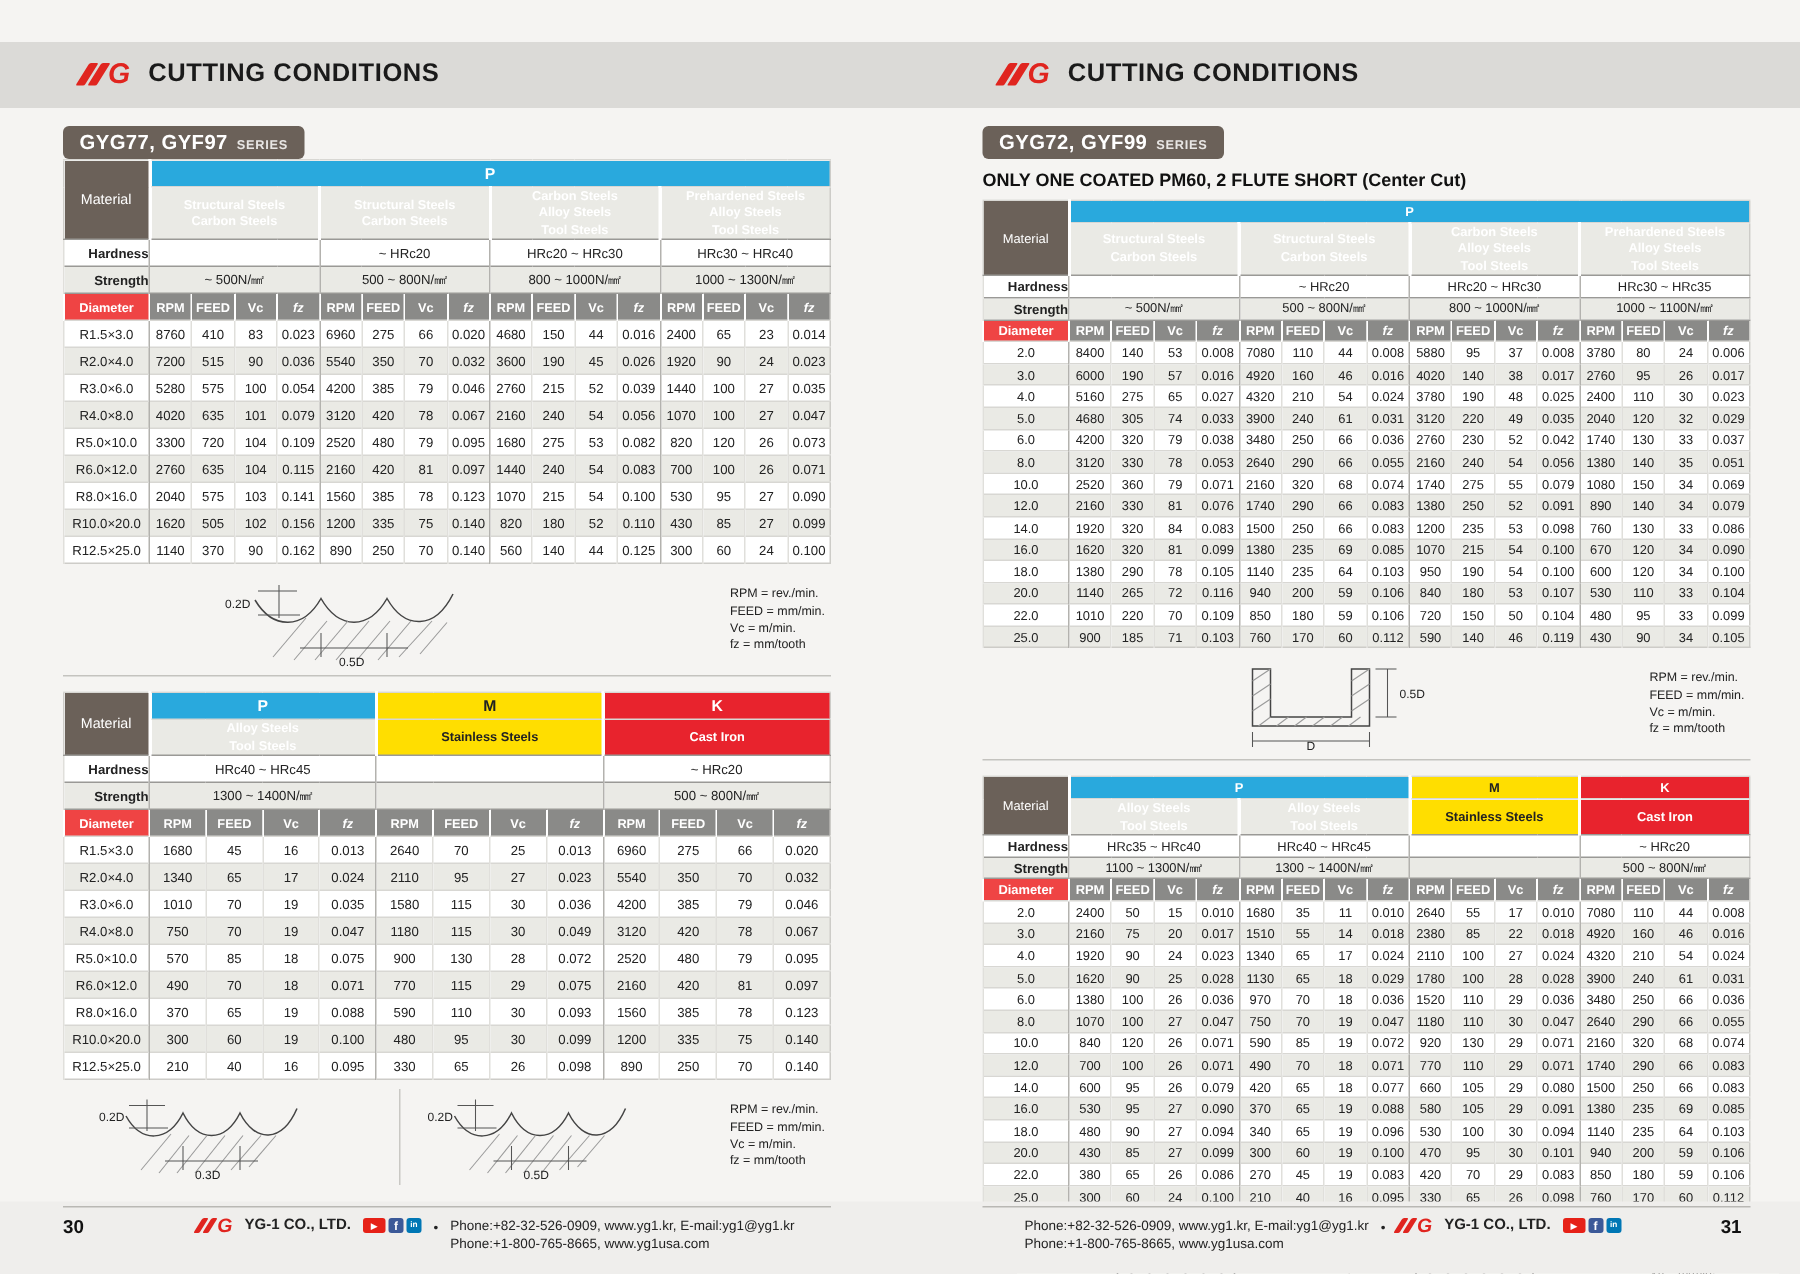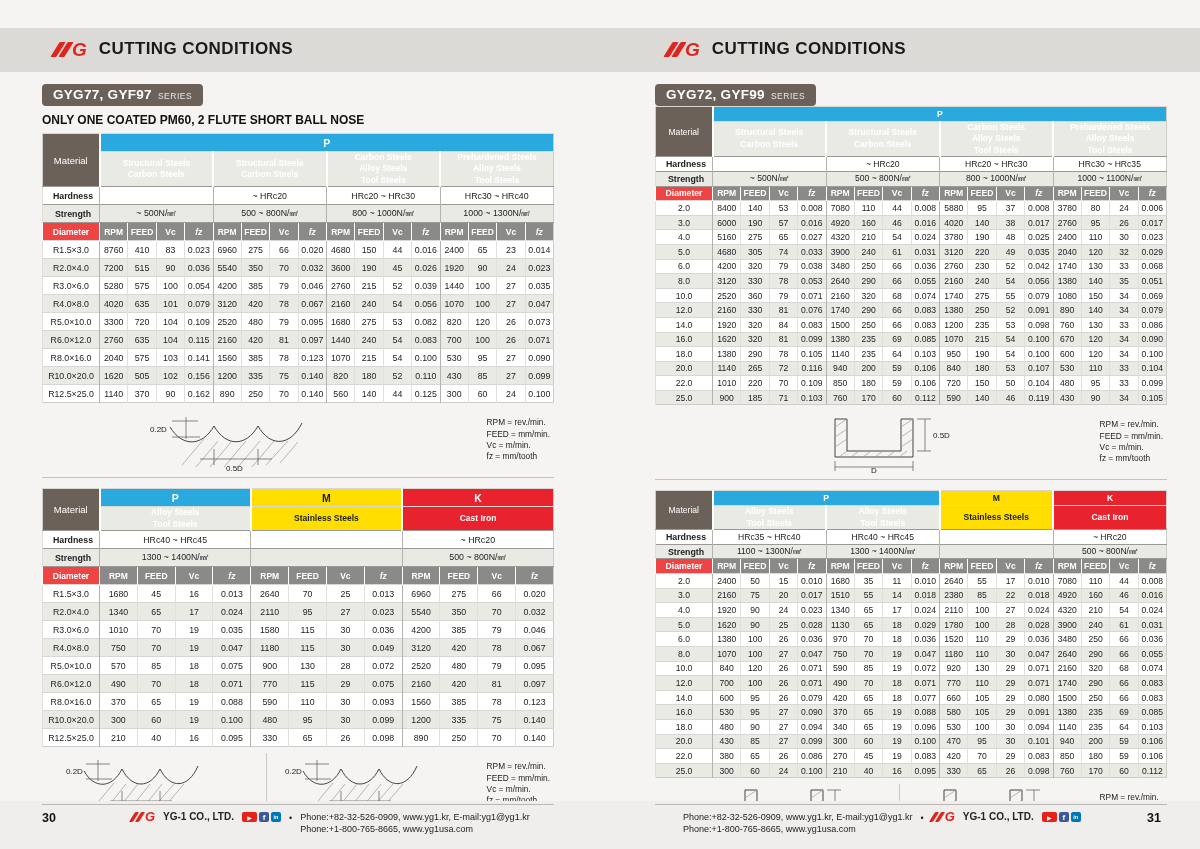--- a/index.html
+++ b/index.html
@@ -17,36 +17,36 @@
   .yg-logo i{display:block;width:6px;height:15px;background:#E0251F;transform:skewX(-32deg);margin-right:2px;border-radius:1px}
   .yg-logo b{color:#E0251F;font-size:19px;line-height:15px;font-style:italic;font-weight:bold;margin-left:1px}
   .yg-logo.sm i{width:4px;height:10px}
   .yg-logo.sm b{font-size:13px;line-height:11px}
 
   
   .page{position:absolute;top:84px;width:512px}
   .page-left{left:42px}.page-right{left:655px}
   .series{display:inline-flex;align-items:baseline;gap:6px;background:#6B6159;color:#fff;
           border-radius:4px;padding:3px 11px 4px;font-weight:bold;font-size:13.5px;letter-spacing:.3px}
-  .series small{font-size:8.5px;font-weight:normal;color:#E8E6E4;letter-spacing:.5px}
+  .series small{font-size:8.5px;font-weight:bold;color:#E8E6E4;letter-spacing:.5px}
   .ptitle{font-weight:bold;font-size:12px;margin:7px 0 6px;color:#111}
 
   
   table{border-collapse:collapse;table-layout:fixed;width:512px;font-size:8.8px;color:#222;background:#fff;border:1px solid #CDCCC8}
   col.c0{width:57px}
   td{text-align:center;padding:0;border-left:1px solid #E0DFDB;overflow:hidden;white-space:nowrap}
   td.gb{border-left:1px solid #B3B2AE}
   .letter{height:15px;background:#29A9DD;color:#fff;font-weight:bold;font-size:10.5px;border-left:2px solid #fff}
   .grp{background:#29A9DD;color:#fff;font-weight:bold;font-size:8.5px;height:40px;
        white-space:pre-line;line-height:1.35;border-left:2px solid #fff;vertical-align:middle}
   .yellow{background:#FFDE00 !important;color:#222 !important}
   .red{background:#E8232D !important;color:#fff !important}
   .mat{background:#6B6159;color:#fff;font-weight:normal;font-size:9.5px;border-left:none}
   .hs td{height:14px;border-top:1px solid #9A9996;background:#fff}
-  .hs .lbl{font-weight:bold;text-align:center;padding-left:4px;font-size:8.8px}
+  .hs .lbl{font-weight:bold;text-align:right;padding-left:4px;font-size:8.8px}
   .dia-row td{background:#8A8A88;color:#fff;font-weight:bold;height:15px;border-left:1px solid #fff;font-size:8.5px;border-top:1px solid #9A9996}
   .dia-row td:first-child{background:#ef4444}
   tbody td{border-top:1px solid #D8D7D3;height:17px}
   .t-tall tbody td{height:17px}
   .t-short tbody td{height:13.6px;font-size:8.6px}
   tbody tr:nth-child(even) td{background:#EAEAE5}
   tbody td.dia{font-weight:normal}
   .it{font-style:italic}
 
   
@@ -93,21 +93,20 @@
       <b>G</b>
     </span>
   <span class="cc-title">CUTTING CONDITIONS</span>
 </div>
 
 <div class="page page-left">
   <div class="series">
     <span>GYG77, GYF97</span>
     <small>SERIES</small>
   </div>
-  <div class="ptitle">ONLY ONE COATED PM60, 2 FLUTE SHORT BALL NOSE</div>
 
   <table class="t-tall">
     <colgroup>
         <col class="c0">
         <col span="16">
       </colgroup>
     <tbody>
         <tr>
       <td class="mat" rowspan="2">Material</td>
       <td class="letter" colspan="16">P</td>
@@ -606,20 +605,21 @@
       <div>fz = mm/tooth</div>
     </div>
   </div>
 </div>
 
 <div class="page page-right">
   <div class="series">
     <span>GYG72, GYF99</span>
     <small>SERIES</small>
   </div>
+  <div class="ptitle">ONLY ONE COATED PM60, 2 FLUTE SHORT (Center Cut)</div>
 
   <table class="t-short">
     <colgroup>
         <col class="c0">
         <col span="16">
       </colgroup>
     <tbody>
         <tr>
       <td class="mat" rowspan="2">Material</td>
       <td class="letter" colspan="16">P</td>
@@ -757,21 +757,21 @@
           <td>250</td>
           <td>66</td>
           <td>0.036</td>
           <td class="gb">2760</td>
           <td>230</td>
           <td>52</td>
           <td>0.042</td>
           <td class="gb">1740</td>
           <td>130</td>
           <td>33</td>
-          <td>0.068</td>
+          <td>0.037</td>
         </tr>
         <tr>
           <td class="dia">8.0</td>
           <td class="gb">3120</td>
           <td>330</td>
           <td>78</td>
           <td>0.053</td>
           <td class="gb">2640</td>
           <td>290</td>
           <td>66</td>

